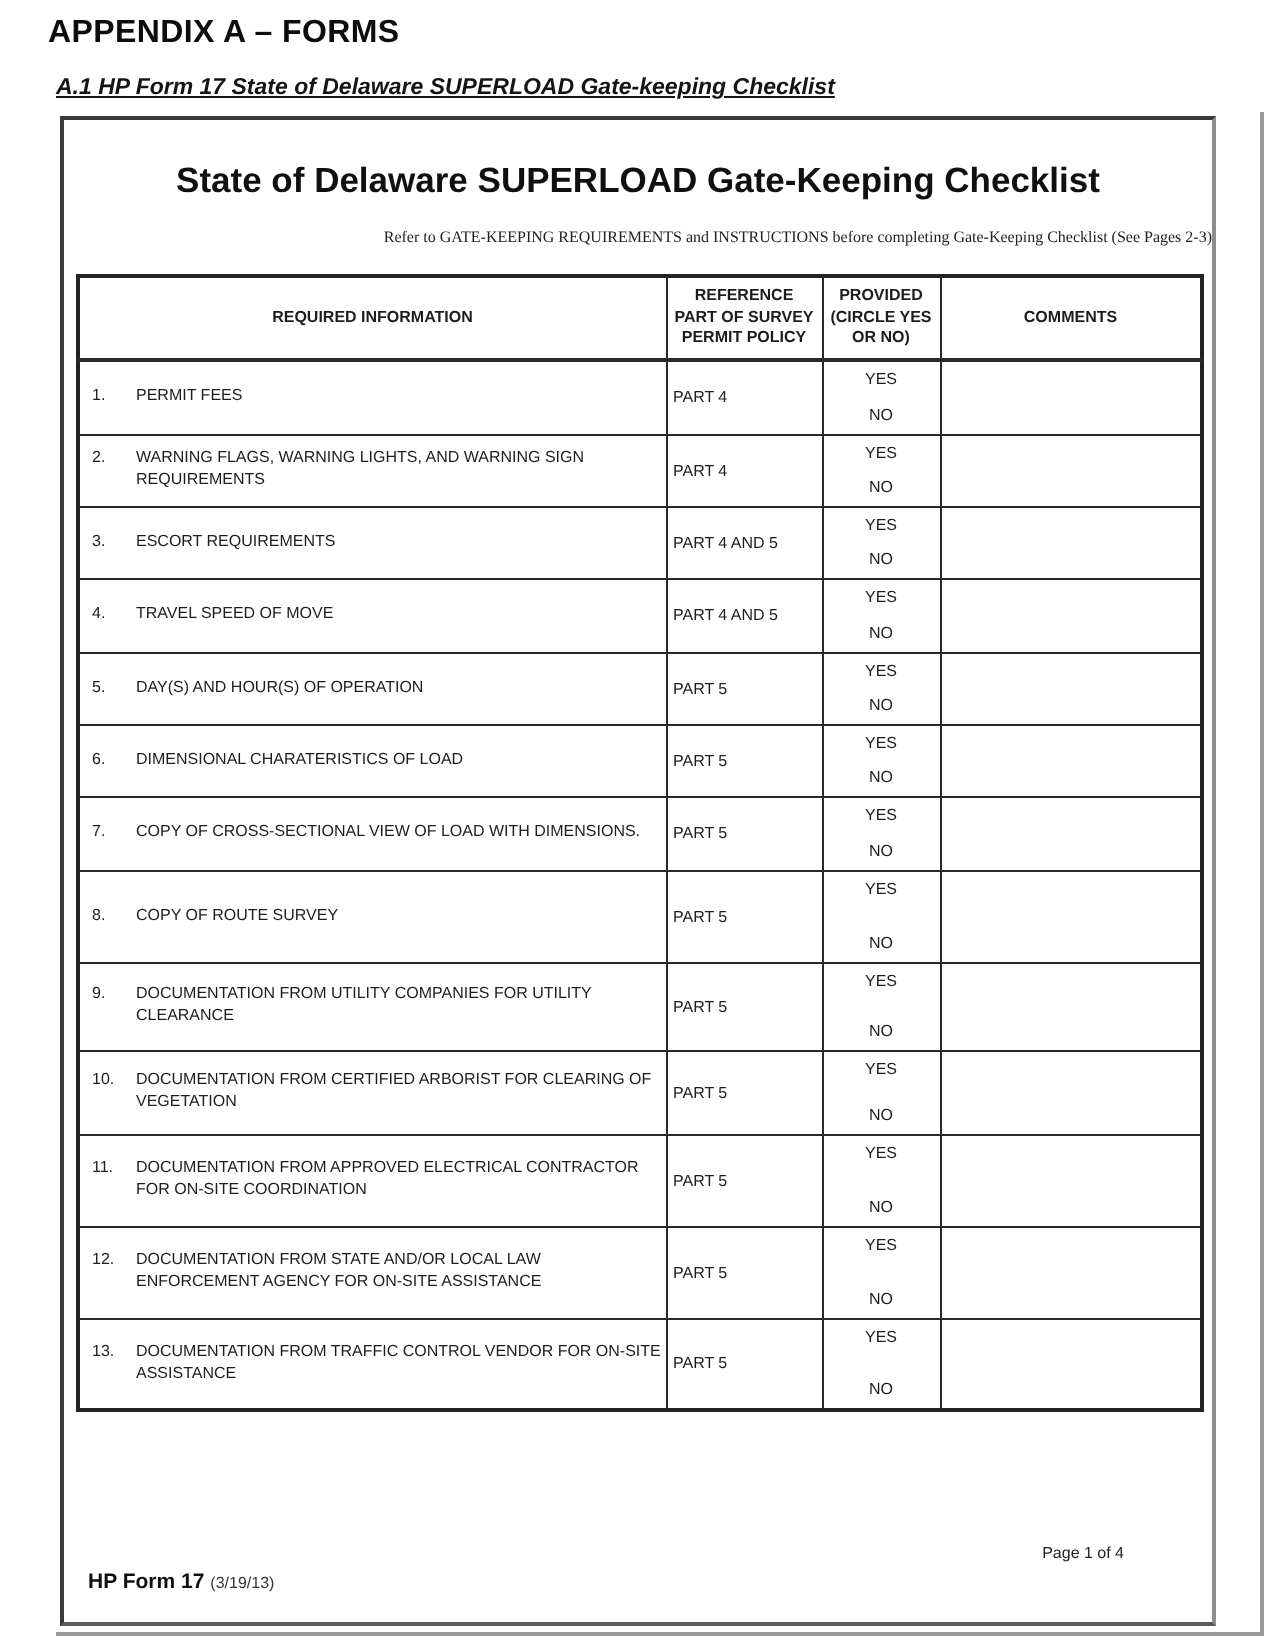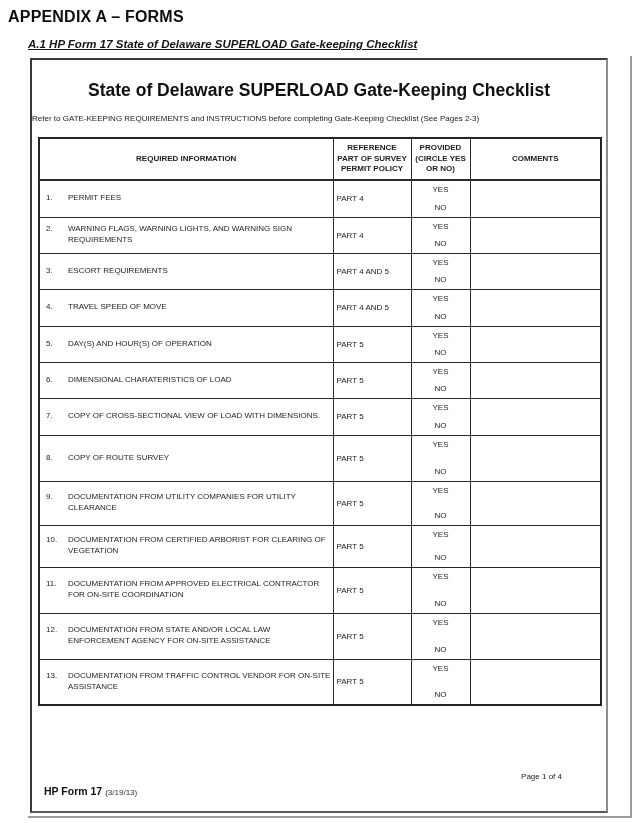--- a/index.html
+++ b/index.html
@@ -16,21 +16,21 @@
   
   .scan-edge {
     position:absolute; left:28px; top:56px;
     width:604px; height:762px;
     border-right:2px solid #9c9c9c;
     border-bottom:2px solid #9c9c9c;
     pointer-events:none;
   }
 
   .appendix-title {
-    position:absolute; left:8px; top:8px;
+    position:absolute; left:24px; top:8px;
     font-size:16px; font-weight:bold; color:#0d0d0d;
     letter-spacing:.2px;
   }
   .section-title {
     position:absolute; left:28px; top:38px;
     font-size:11.5px; font-weight:bold; font-style:italic;
     text-decoration:underline; color:#141414;
   }
 
   .form-box {
@@ -41,22 +41,22 @@
     border-right-color:#8d8d8d;
     border-bottom-color:#5a5a5a;
   }
   .form-title {
     margin-top:20px;
     text-align:center;
     font-size:17.5px; font-weight:bold; color:#101010;
   }
   .form-instruction {
     margin-top:13px;
-    text-align:left;
-    font-size:8px; color:#222;
+    text-align:right;
+    font-size:8px; color:#222;font-family:Liberation Serif, serif;
   }
 
   table.checklist {
     border-collapse:collapse;
     table-layout:fixed;
     width:562px;
     margin:14px 6px 0 6px;
     border:2px solid #242424;
   }
   .checklist th, .checklist td {

